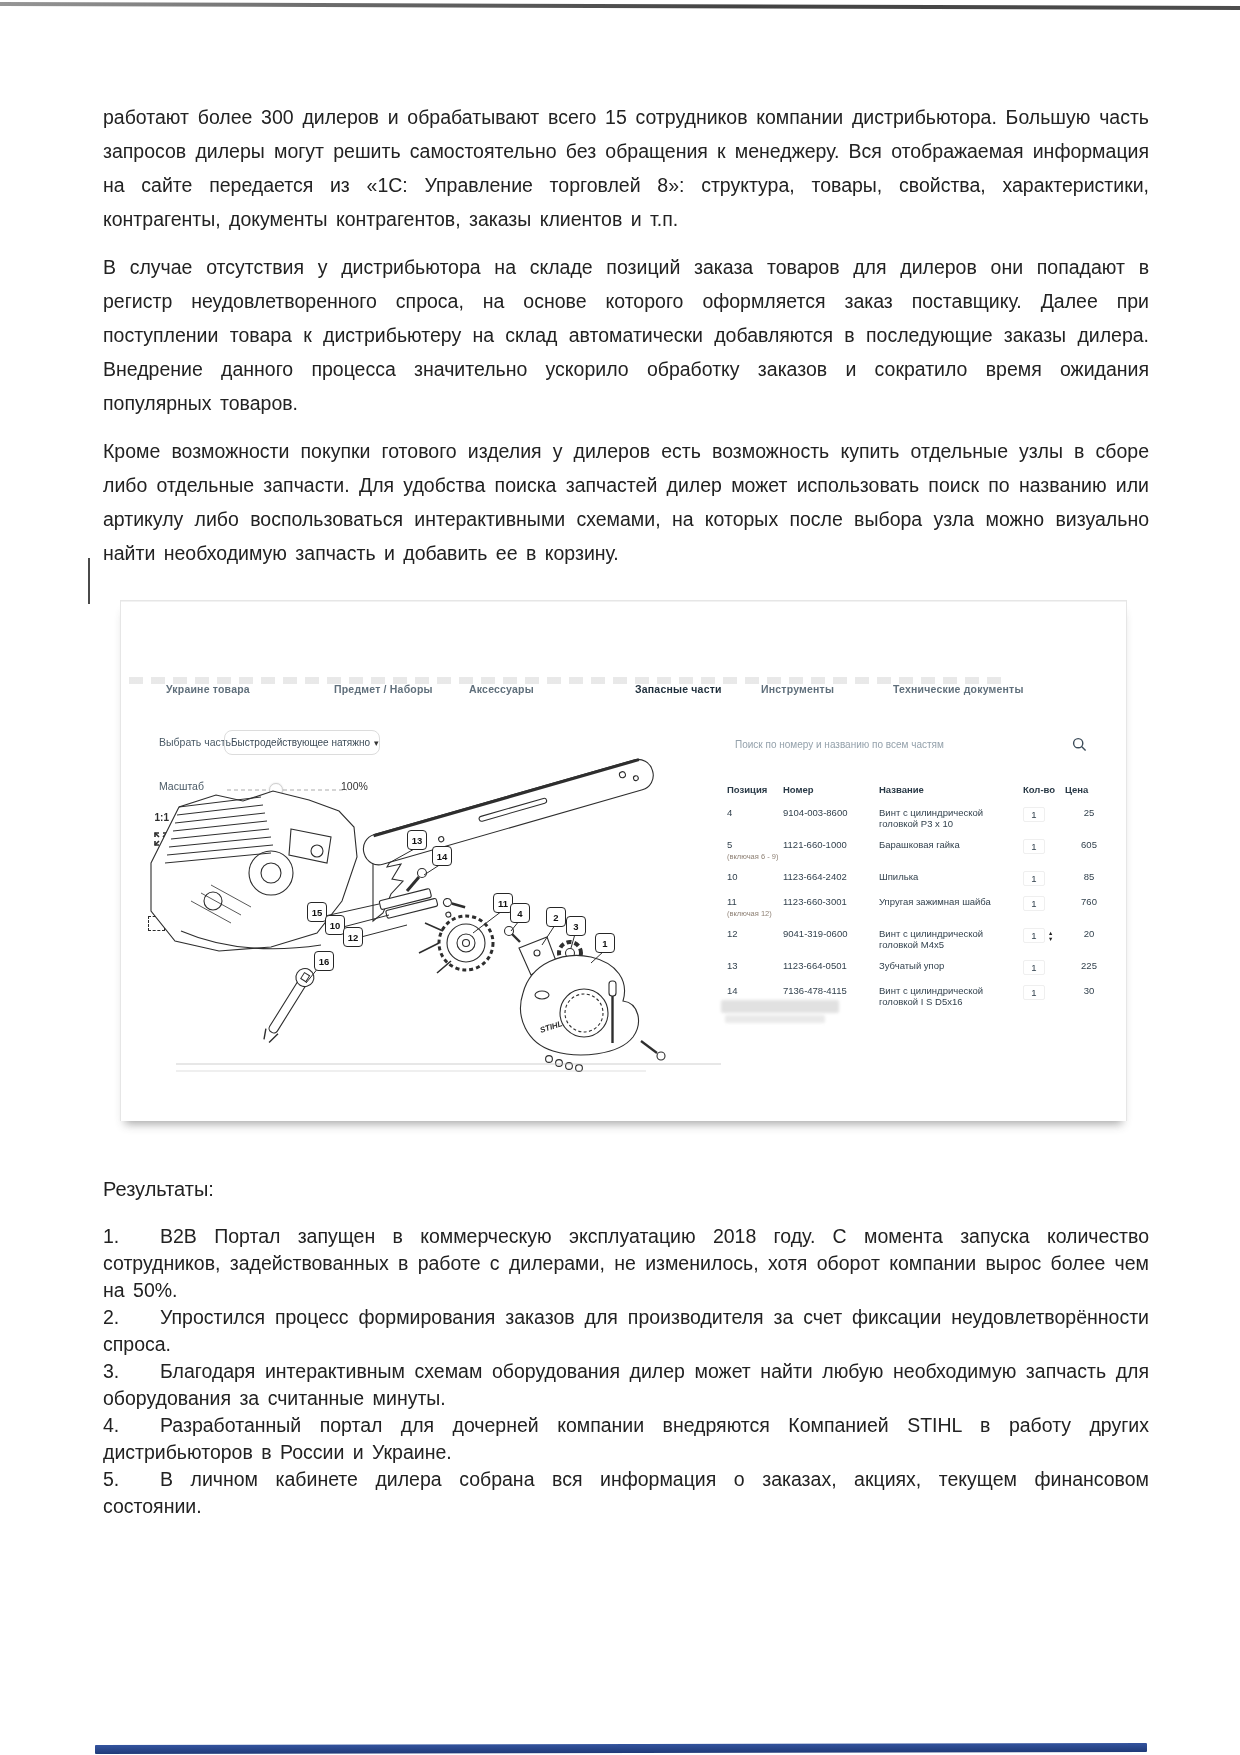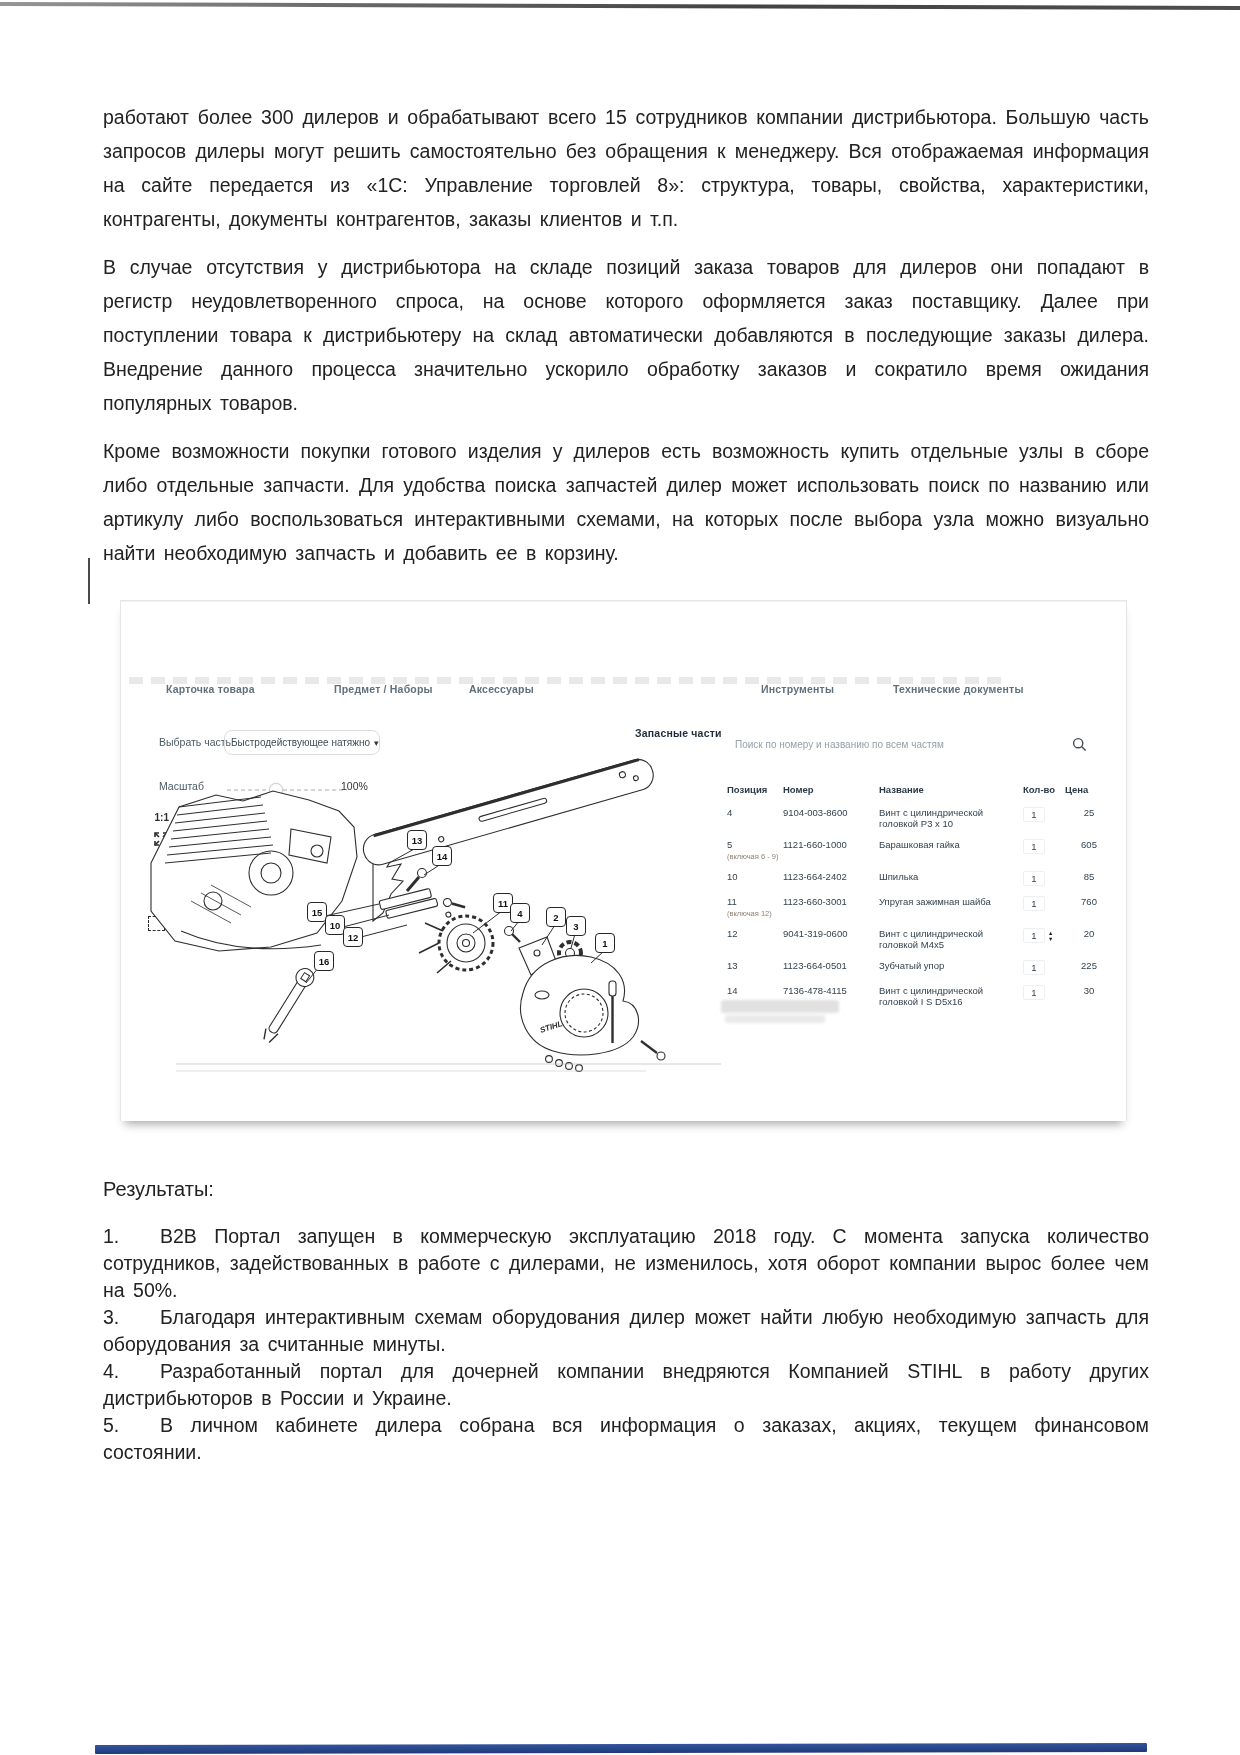--- a/index.html
+++ b/index.html
@@ -25,21 +25,21 @@
   
   .panel{
     position:absolute;left:120px;top:600px;width:1005px;height:520px;background:#fff;
     border:1px solid #e6e6e6;border-bottom:none;
     box-shadow:0 8px 9px -5px rgba(60,60,60,.45), 0 1px 0 rgba(0,0,0,.05) inset;
     font-family:"Liberation Sans","DejaVu Sans",sans-serif;color:#3c4c59;
   }
   .smudge{position:absolute;left:8px;top:76px;width:880px;height:7px;opacity:.22;
     background:repeating-linear-gradient(90deg,#9a9a9a 0 14px,transparent 14px 22px);}
   .tab{position:absolute;top:82px;font-size:10.5px;color:#445664;font-weight:bold;opacity:.85;letter-spacing:.2px;cursor:pointer;}
-  .tab.active{color:#1d2d3a;opacity:1;margin-top:44px;}
+  .tab.active{color:#1d2d3a;opacity:1;}
   .ctrl-label{position:absolute;font-size:10.5px;color:#4a5a66;}
   .select-box{position:absolute;left:103px;top:129px;width:156px;height:25px;border:1px solid #dcdcdc;border-radius:8px;
     font-size:10px;color:#3d4c58;display:flex;align-items:center;padding:0 6px;box-sizing:border-box;white-space:nowrap;overflow:hidden;}
   .select-box .caret{margin-left:4px;font-size:9px;color:#333;}
   .search-input{position:absolute;left:612px;top:130px;width:310px;height:24px;border:none;outline:none;
     font-size:10px;color:#3d4c58;background:transparent;font-family:inherit;}
   .search-input::placeholder{color:#94a1ab;}
   .search-ico{position:absolute;left:951px;top:136px;width:15px;height:15px;cursor:pointer;}
   .slider-track{position:absolute;left:106px;top:188px;width:120px;height:2px;
     background:repeating-linear-gradient(90deg,#d5d5d5 0 4px,transparent 4px 7px);cursor:pointer;}
@@ -76,21 +76,21 @@
 
 <div class="doc-text">
   <p>работают более 300 дилеров и обрабатывают всего 15 сотрудников компании дистрибьютора. Большую часть запросов дилеры могут решить самостоятельно без обращения к менеджеру. Вся отображаемая информация на сайте передается из «1С: Управление торговлей 8»: структура, товары, свойства, характеристики, контрагенты, документы контрагентов, заказы клиентов и т.п.</p>
   <p>В случае отсутствия у дистрибьютора на складе позиций заказа товаров для дилеров они попадают в регистр неудовлетворенного спроса, на основе которого оформляется заказ поставщику. Далее при поступлении товара к дистрибьютеру на склад автоматически добавляются в последующие заказы дилера. Внедрение данного процесса значительно ускорило обработку заказов и сократило время ожидания популярных товаров.</p>
   <p>Кроме возможности покупки готового изделия у дилеров есть возможность купить отдельные узлы в сборе либо отдельные запчасти. Для удобства поиска запчастей дилер может использовать поиск по названию или артикулу либо воспользоваться интерактивными схемами, на которых после выбора узла можно визуально найти необходимую запчасть и добавить ее в корзину.</p>
 </div>
 
 <div class="panel">
   <div class="smudge"></div>
 
-  <span class="tab" style="left:45px">Карточка товара</span>
+  <span class="tab" style="left:45px">Украине товара</span>
   <span class="tab" style="left:213px">Предмет / Наборы</span>
   <span class="tab" style="left:348px">Аксессуары</span>
   <span class="tab active" style="left:514px">Запасные части</span>
   <span class="tab" style="left:640px">Инструменты</span>
   <span class="tab" style="left:772px">Технические документы</span>
 
   <span class="ctrl-label" style="left:38px;top:135px">Выбрать часть</span>
   <div class="select-box">
     <span>Быстродействующее натяжно</span>
     <span class="caret">▾</span>
@@ -315,16 +315,17 @@
 
   <div class="faded-block"></div>
   <div class="faded-block2"></div>
   <div class="faint-line1"></div>
   <div class="faint-line2"></div>
 </div>
 
 <div class="results">
   <h3>Результаты:</h3>
   <p class="res-item"><span class="num">1.</span><span>B2B Портал запущен в коммерческую эксплуатацию 2018 году. С момента запуска количество сотрудников, задействованных в работе с дилерами, не изменилось, хотя оборот компании вырос более чем на 50%.</span></p>
+  <p class="res-item"><span class="num">2.</span><span>Упростился процесс формирования заказов для производителя за счет фиксации неудовлетворённости спроса.</span></p>
   <p class="res-item"><span class="num">3.</span><span>Благодаря интерактивным схемам оборудования дилер может найти любую необходимую запчасть для оборудования за считанные минуты.</span></p>
   <p class="res-item"><span class="num">4.</span><span>Разработанный портал для дочерней компании внедряются Компанией STIHL в работу других дистрибьюторов в России и Украине.</span></p>
   <p class="res-item"><span class="num">5.</span><span>В личном кабинете дилера собрана вся информация о заказах, акциях, текущем финансовом состоянии.</span></p>
 </div>
 
 </body></html>

